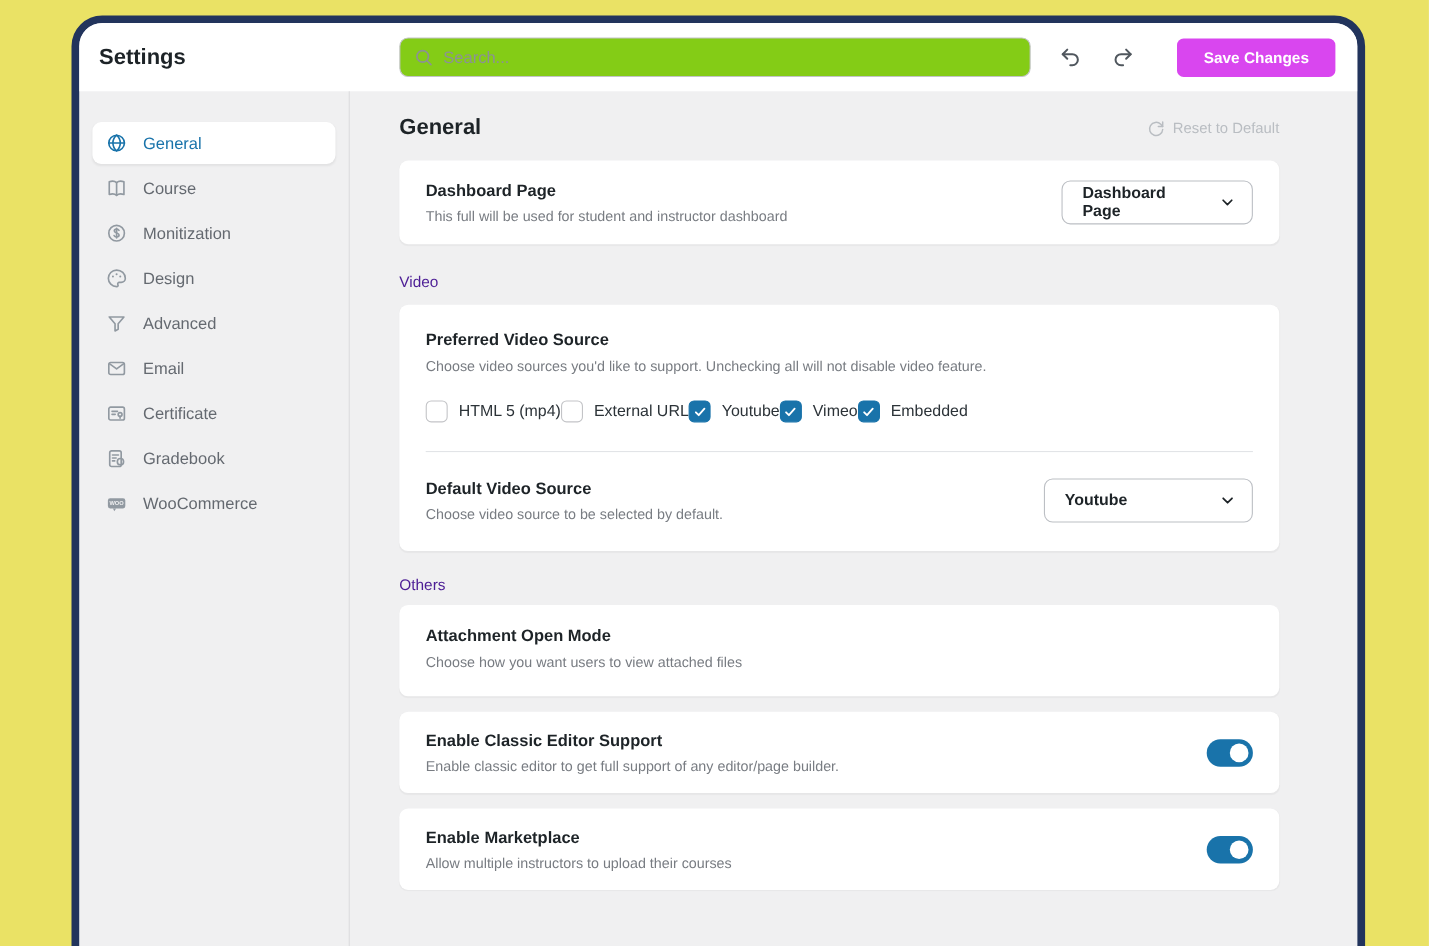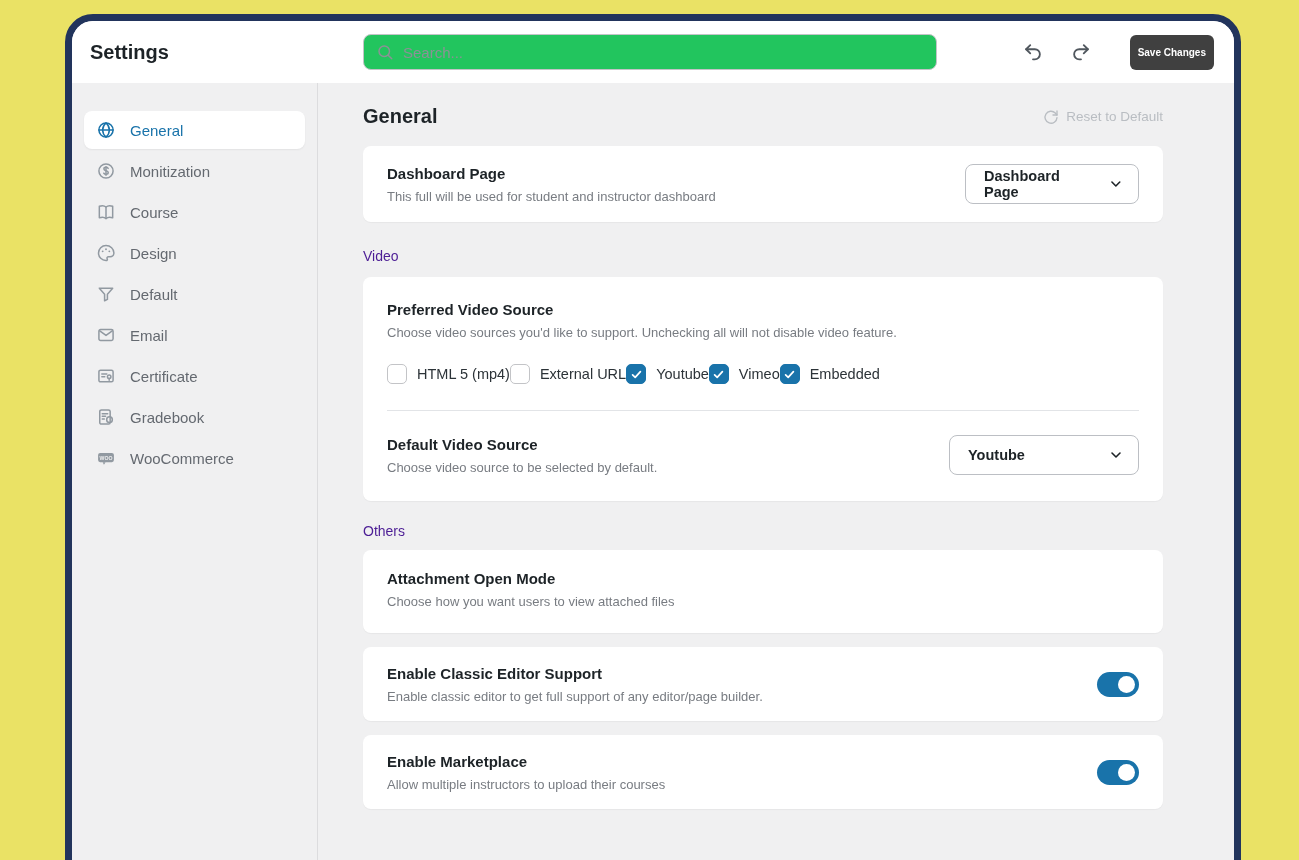--- a/index.html
+++ b/index.html
@@ -16,34 +16,34 @@
     background:#F0F0F1; overflow:hidden;
   }
   
   .header {
     height:62px; background:#ffffff; display:flex; align-items:center;
     padding:0 20px 0 18px;
   }
   .app-title { font-size:20px; font-weight:700; color:#1d2327; width:273px; flex:none; }
   .search-box {
     width:574px; height:36px; border:1px solid #c3c4c7; border-radius:8px;
-    display:flex; align-items:center; padding:0 12px; gap:9px; background:#22c55e; flex:none;
+    display:flex; align-items:center; padding:0 12px; gap:9px; background:#84cc16; flex:none;
   }
   .search-box svg { width:18px; height:18px; stroke:#8c9196; flex:none; }
   .search-box input {
     border:none; outline:none; flex:1; font-size:15px; color:#3c434a;
     font-family:inherit; background:transparent;
   }
   .search-box input::placeholder { color:#8c9196; }
   .header-right { margin-left:auto; display:flex; align-items:center; gap:26px; }
   .icon-btn { width:22px; height:22px; color:#50575e; cursor:pointer; background:none; border:none; }
   .icon-btn svg { width:22px; height:22px; stroke:currentColor; }
   .save-btn {
-    height:35px; padding:0 8px; margin-left:12px; border:none; border-radius:6px;
-    background:#404040; color:#fff; font-size:10px; font-weight:700;
+    height:35px; padding:0 24px; margin-left:12px; border:none; border-radius:6px;
+    background:#d946ef; color:#fff; font-size:14px; font-weight:700;
     font-family:inherit; cursor:pointer;
   }
   
   .body { display:flex; height:calc(100% - 62px); }
   .sidebar {
     width:246px; flex:none; border-right:1px solid #dcdcde; padding:28px 12px 0 12px;
   }
   .nav-item {
     height:38px; margin-bottom:3px; border-radius:8px; display:flex; align-items:center;
     gap:14px; padding:0 12px; font-size:15px; color:#646970; cursor:pointer;
@@ -146,57 +146,57 @@
               <path d="M3.5 12h17"></path>
             <path d="M12 3.5c2.7 2.3 4 5.2 4 8.5s-1.3 6.2-4 8.5c-2.7-2.3-4-5.2-4-8.5s1.3-6.2 4-8.5z"></path>
           </svg>
         </span>
         <span>General</span>
       </div>
 
       <div class="nav-item">
         <span class="nav-icon">
           <svg viewBox="0 0 24 24" stroke="currentColor" stroke-width="1.8">
+            <path d="M12 6c-2-1.8-5.3-1.9-8-.9V19c2.7-1 6-.9 8 .9 2-1.8 5.3-1.9 8-.9V5.1c-2.7-1-6-.9-8 .9z"></path>
+            <path d="M12 6v13.9"></path>
+          </svg>
+        </span>
+        <span>Course</span>
+      </div>
+
+      <div class="nav-item">
+        <span class="nav-icon">
+          <svg viewBox="0 0 24 24" stroke="currentColor" stroke-width="1.8">
             <circle cx="12" cy="12" r="8.5"></circle>
             <path d="M12 6.8v10.4"></path>
             <path d="M14.6 8.9c-.5-.8-1.5-1.3-2.6-1.3-1.4 0-2.5.8-2.5 2 0 2.7 5.2 1.5 5.2 4.3 0 1.3-1.2 2.1-2.7 2.1-1.2 0-2.2-.5-2.7-1.4"></path>
           </svg>
         </span>
         <span>Monitization</span>
-      </div>
-
-      <div class="nav-item">
-        <span class="nav-icon">
-          <svg viewBox="0 0 24 24" stroke="currentColor" stroke-width="1.8">
-            <path d="M12 6c-2-1.8-5.3-1.9-8-.9V19c2.7-1 6-.9 8 .9 2-1.8 5.3-1.9 8-.9V5.1c-2.7-1-6-.9-8 .9z"></path>
-            <path d="M12 6v13.9"></path>
-          </svg>
-        </span>
-        <span>Course</span>
       </div>
 
       <div class="nav-item">
         <span class="nav-icon">
           <svg viewBox="0 0 24 24" stroke="currentColor" stroke-width="1.8">
             <path d="M12 3a9 9 0 1 0 0 18c1.4 0 2-1 1.4-2.1-.6-1.1.2-2.4 1.5-2.4H17a4.5 4.5 0 0 0 4.5-4.5C21.5 7 17.3 3 12 3z"></path>
             <circle cx="8" cy="10" r="1.1" fill="currentColor" stroke="none"></circle>
             <circle cx="12" cy="7.5" r="1.1" fill="currentColor" stroke="none"></circle>
             <circle cx="16" cy="10" r="1.1" fill="currentColor" stroke="none"></circle>
           </svg>
         </span>
         <span>Design</span>
       </div>
 
       <div class="nav-item">
         <span class="nav-icon">
           <svg viewBox="0 0 24 24" stroke="currentColor" stroke-width="1.8">
             <path d="M4 5h16l-6.3 7.3v6.2l-3.4 1.7v-7.9L4 5z"></path>
           </svg>
         </span>
-        <span>Default</span>
+        <span>Advanced</span>
       </div>
 
       <div class="nav-item">
         <span class="nav-icon">
           <svg viewBox="0 0 24 24" stroke="currentColor" stroke-width="1.8">
             <rect x="3.5" y="5.5" width="17" height="13" rx="2"></rect>
             <path d="M4.5 7l7.5 5.5L19.5 7"></path>
           </svg>
         </span>
         <span>Email</span>

